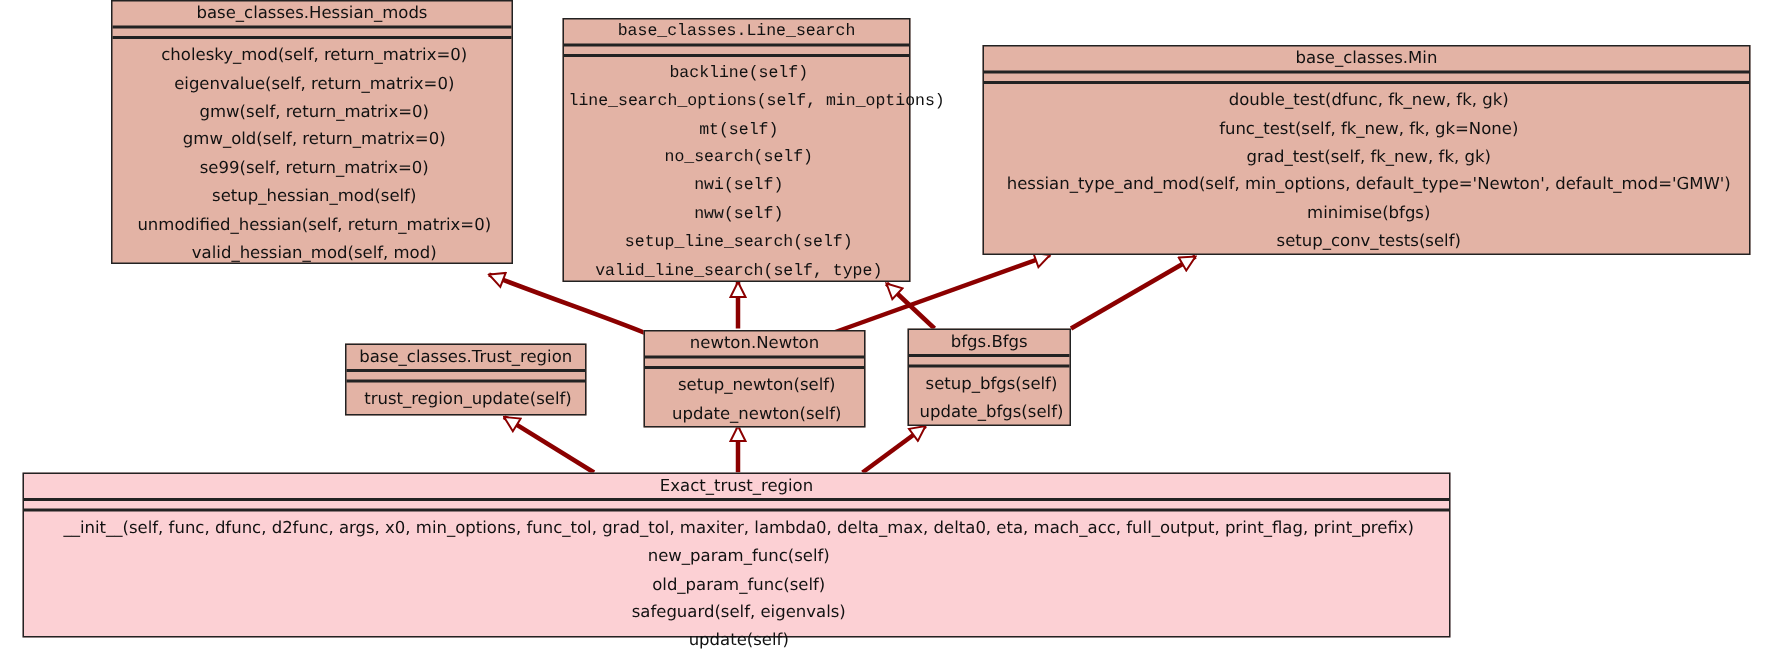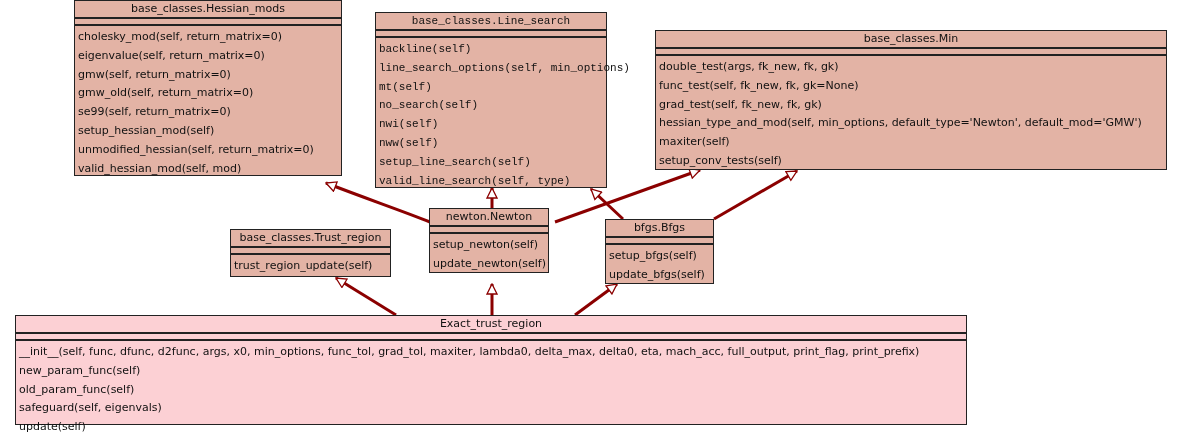--- a/index.html
+++ b/index.html
@@ -3,21 +3,21 @@
 <meta charset="utf-8">
 <style>
   html, body { margin: 0; padding: 0; background: #ffffff; }
   body { width: 1181px; height: 448px; position: relative; overflow: hidden;
          font-family: "DejaVu Sans", "Liberation Sans", sans-serif; font-size: 11px; color: #111; }
   svg.edges { position: absolute; left: 0; top: 0; width: 1181px; height: 448px; pointer-events: none; }
   .cls { position: absolute; border: 1px solid #222; background: #e3b3a5; box-sizing: border-box; }
   .cls.target { background: #fcd0d4; }
   .cls .title { text-align: center; height: 16px; line-height: 16px; border-bottom: 2px solid #222; white-space: nowrap; }
   .cls .attrs { height: 5px; border-bottom: 2px solid #222; }
-  .cls .methods { padding: 2px 0 0 3px; }
+  .cls .methods { padding: 2px 0 0 3px; text-align: center; }
   .cls .m { height: 18.8px; line-height: 18.8px; white-space: nowrap; }
 </style>
 </head>
 <body>
 
 <svg class="edges" xmlns="http://www.w3.org/2000/svg">
   <defs>
     <marker id="tri" viewBox="0 0 12 12" refX="11" refY="6" markerWidth="12" markerHeight="12" orient="auto" markerUnits="userSpaceOnUse">
       <path d="M1,1 L11,6 L1,11 Z" fill="#ffffff" stroke="#8b0000" stroke-width="1.3"></path>
     </marker>
@@ -59,38 +59,38 @@
       <div class="m">nww(self)</div>
       <div class="m">setup_line_search(self)</div>
       <div class="m">valid_line_search(self, type)</div>
     </div>
 </div>
 
 <div class="cls" style="left:655px;top:30px;width:512px;height:140px;">
   <div class="title">base_classes.Min</div>
   <div class="attrs"></div>
   <div class="methods">
-      <div class="m">double_test(args, fk_new, fk, gk)</div>
+      <div class="m">double_test(dfunc, fk_new, fk, gk)</div>
       <div class="m">func_test(self, fk_new, fk, gk=None)</div>
       <div class="m">grad_test(self, fk_new, fk, gk)</div>
       <div class="m">hessian_type_and_mod(self, min_options, default_type='Newton', default_mod='GMW')</div>
-      <div class="m">maxiter(self)</div>
+      <div class="m">minimise(bfgs)</div>
       <div class="m">setup_conv_tests(self)</div>
     </div>
 </div>
 
 <div class="cls" style="left:230px;top:229px;width:161px;height:48px;">
   <div class="title">base_classes.Trust_region</div>
   <div class="attrs"></div>
   <div class="methods">
       <div class="m">trust_region_update(self)</div>
     </div>
 </div>
 
-<div class="cls" style="left:429px;top:208px;width:120px;height:65px;">
+<div class="cls" style="left:429px;top:220px;width:148px;height:65px;">
   <div class="title">newton.Newton</div>
   <div class="attrs"></div>
   <div class="methods">
       <div class="m">setup_newton(self)</div>
       <div class="m">update_newton(self)</div>
     </div>
 </div>
 
 <div class="cls" style="left:605px;top:219px;width:109px;height:65px;">
   <div class="title">bfgs.Bfgs</div>

